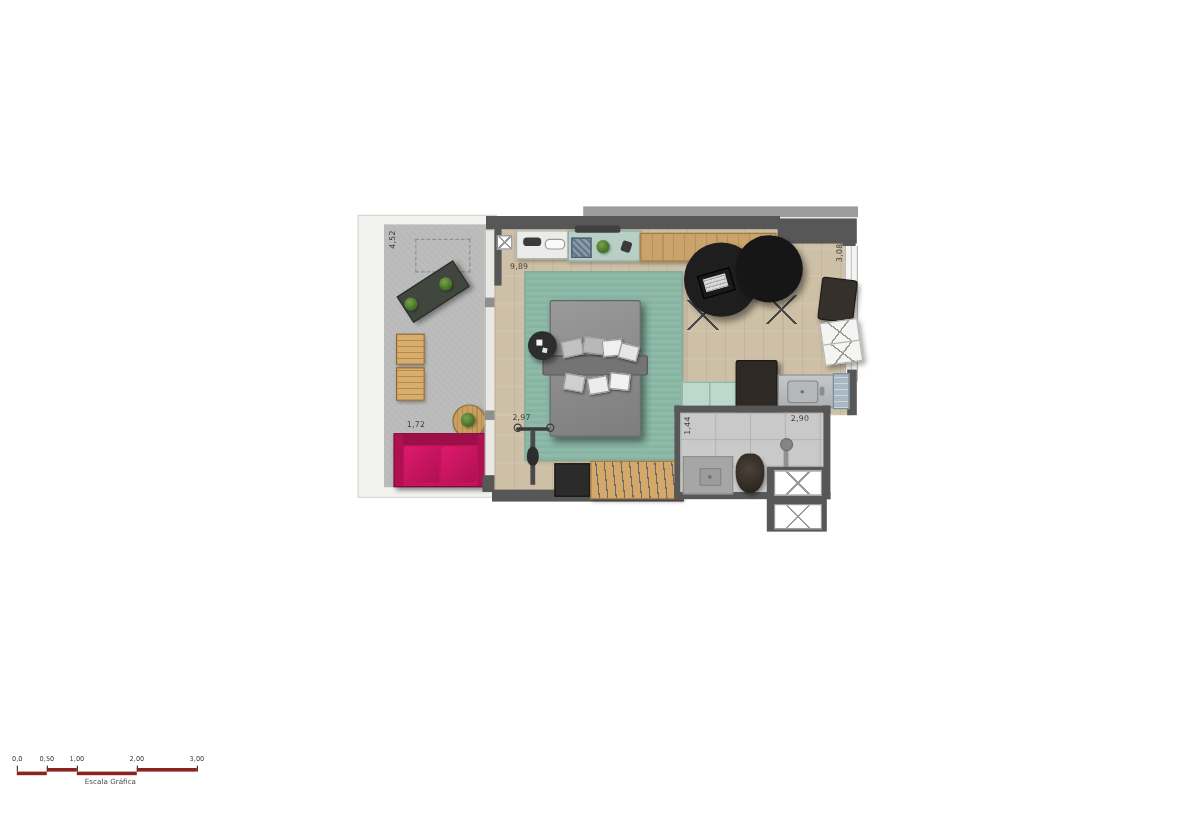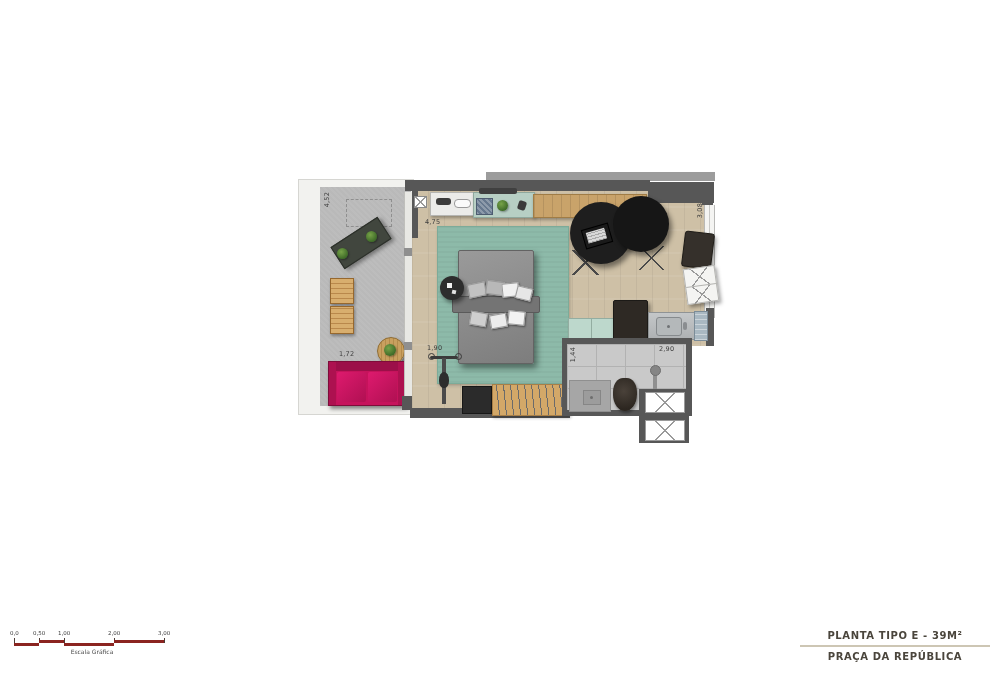--- a/index.html
+++ b/index.html
@@ -81,21 +81,21 @@
     <div class="wall" style="left:412px;top:186px;width:6px;height:52px;"></div>
     <div class="abs x-pattern" style="left:414px;top:196px;width:11px;height:10px;background-color:#ffffff;border:1px solid #8a8a8a;"></div>
     <div class="wall" style="left:702px;top:197px;width:11px;height:8px;"></div>
     <div class="abs" style="left:704px;top:205px;width:9px;height:113px;background:#f4f4f2;border-left:1px solid #b9b9b7;border-right:1px solid #b9b9b7;">
       <div class="abs" style="left:4px;top:0;width:1px;height:100%;background:#c9c9c7;"></div>
     </div>
     <div class="wall" style="left:702px;top:318px;width:11px;height:8px;"></div>
     <div class="wall" style="left:706px;top:308px;width:8px;height:38px;"></div>
     <div class="wall" style="left:410px;top:408px;width:160px;height:10px;"></div>
     <div class="dim v" style="left:697px;top:203px;">3,08</div>
-    <div class="dim" style="left:425px;top:219px;">4,75</div>
+    <div class="dim" style="left:425px;top:219px;">9,89</div>
 
     <div class="abs" style="left:430px;top:192px;width:42px;height:22px;background:#ebebe9;border:1px solid #b5b5b2;box-shadow:1px 2px 3px rgba(0,0,0,.3);">
       <div class="abs" style="left:5px;top:5px;width:15px;height:7px;background:#3b3b3b;border-radius:3px;"></div>
       <div class="abs" style="left:23px;top:6px;width:15px;height:7px;background:#fafafa;border:1px solid #999;border-radius:4px;"></div>
     </div>
     <div class="abs" style="left:473px;top:192px;width:60px;height:24px;background:var(--c-kitchen-teal,#b7cfc4);border:1px solid #8fa89d;box-shadow:1px 2px 3px rgba(0,0,0,.3);"></div>
     <div class="abs" style="left:479px;top:188px;width:38px;height:6px;background:#404040;border-radius:2px;"></div>
     <div class="abs" style="left:476px;top:198px;width:15px;height:15px;background:#66788e;border:1px solid #4d5c70;background-image:repeating-linear-gradient(45deg,rgba(255,255,255,.25) 0 2px,transparent 2px 4px);"></div>
     <div class="plant" style="left:497px;top:200px;width:11px;height:11px;"></div>
     <div class="abs" style="left:518px;top:201px;width:8px;height:9px;background:#3a3a3a;border-radius:2px;transform:rotate(18deg);"></div>
@@ -130,21 +130,21 @@
       <span class="abs" style="left:12px;top:14px;width:4px;height:4px;background:#e3e3e3;transform:rotate(12deg);"></span>
     </div>
 
     <div class="abs" style="left:428px;top:350px;width:34px;height:60px;">
       <div class="abs" style="left:2px;top:6px;width:28px;height:3px;background:#3a3a3a;border-radius:2px;"></div>
       <div class="abs" style="left:0;top:3px;width:5px;height:5px;border:1.5px solid #3a3a3a;border-radius:50%;"></div>
       <div class="abs" style="left:27px;top:3px;width:5px;height:5px;border:1.5px solid #3a3a3a;border-radius:50%;"></div>
       <div class="abs" style="left:14px;top:8px;width:4px;height:46px;background:#4a4a4a;"></div>
       <div class="abs" style="left:11px;top:22px;width:10px;height:16px;background:#2d2d2d;border-radius:50% 50% 45% 45%;"></div>
     </div>
-    <div class="dim" style="left:427px;top:345px;">1,90</div>
+    <div class="dim" style="left:427px;top:345px;">2,97</div>
 
     <div class="abs" style="left:462px;top:386px;width:28px;height:26px;background:#2b2b2b;border:1px solid #171717;"></div>
     <div class="abs" style="left:492px;top:384px;width:76px;height:30px;background:repeating-linear-gradient(84deg,transparent 0 6px,#6b6b6b 6px 7px),#d3a868;border:1px solid #a87f47;box-shadow:1px 2px 3px rgba(0,0,0,.3);"></div>
 
     <div class="abs" style="left:568px;top:318px;width:44px;height:20px;background:var(--c-sideboard-mint,#bdd8cc);border:1px solid #93ada1;box-shadow:1px 2px 2px rgba(0,0,0,.3);">
       <div class="abs" style="left:50%;top:0;width:1px;height:100%;background:#93ada1;"></div>
     </div>
     <div class="abs" style="left:613px;top:300px;width:33px;height:40px;background:#2e2924;border:1px solid #1c1a17;border-radius:2px;box-shadow:2px 3px 4px rgba(0,0,0,.45);"></div>
     <div class="abs" style="left:648px;top:312px;width:46px;height:26px;background:linear-gradient(#c4c7c9,#aeb1b3);border:1px solid #8f9395;">
       <div class="abs" style="left:7px;top:4px;width:24px;height:17px;background:#b4b8ba;border:1px solid #868a8d;border-radius:3px;">
@@ -187,19 +187,14 @@
     <span class="scale-tick" style="left:52px;"></span>
     <span class="scale-tick" style="left:102px;"></span>
     <span class="scale-tick" style="left:152px;"></span>
     <span class="scale-seg" style="left:2px;top:13px;width:25px;"></span>
     <span class="scale-seg" style="left:27px;top:10px;width:25px;"></span>
     <span class="scale-seg" style="left:52px;top:13px;width:50px;"></span>
     <span class="scale-seg" style="left:102px;top:10px;width:50px;"></span>
     <div class="abs" style="left:0;top:18px;width:160px;text-align:center;font-size:6px;color:#4a4a4a;">Escala Gráfica</div>
   </div>
 
-  <div class="abs" style="left:800px;top:630px;width:190px;">
-    <div class="tb-text">PLANTA TIPO E - 39M²</div>
-    <div style="margin:4px 0 4px 0;height:2px;background:#cdc6b4;"></div>
-    <div class="tb-text">PRAÇA DA REPÚBLICA</div>
-  </div>
 
 </div>
 
 </body></html>

